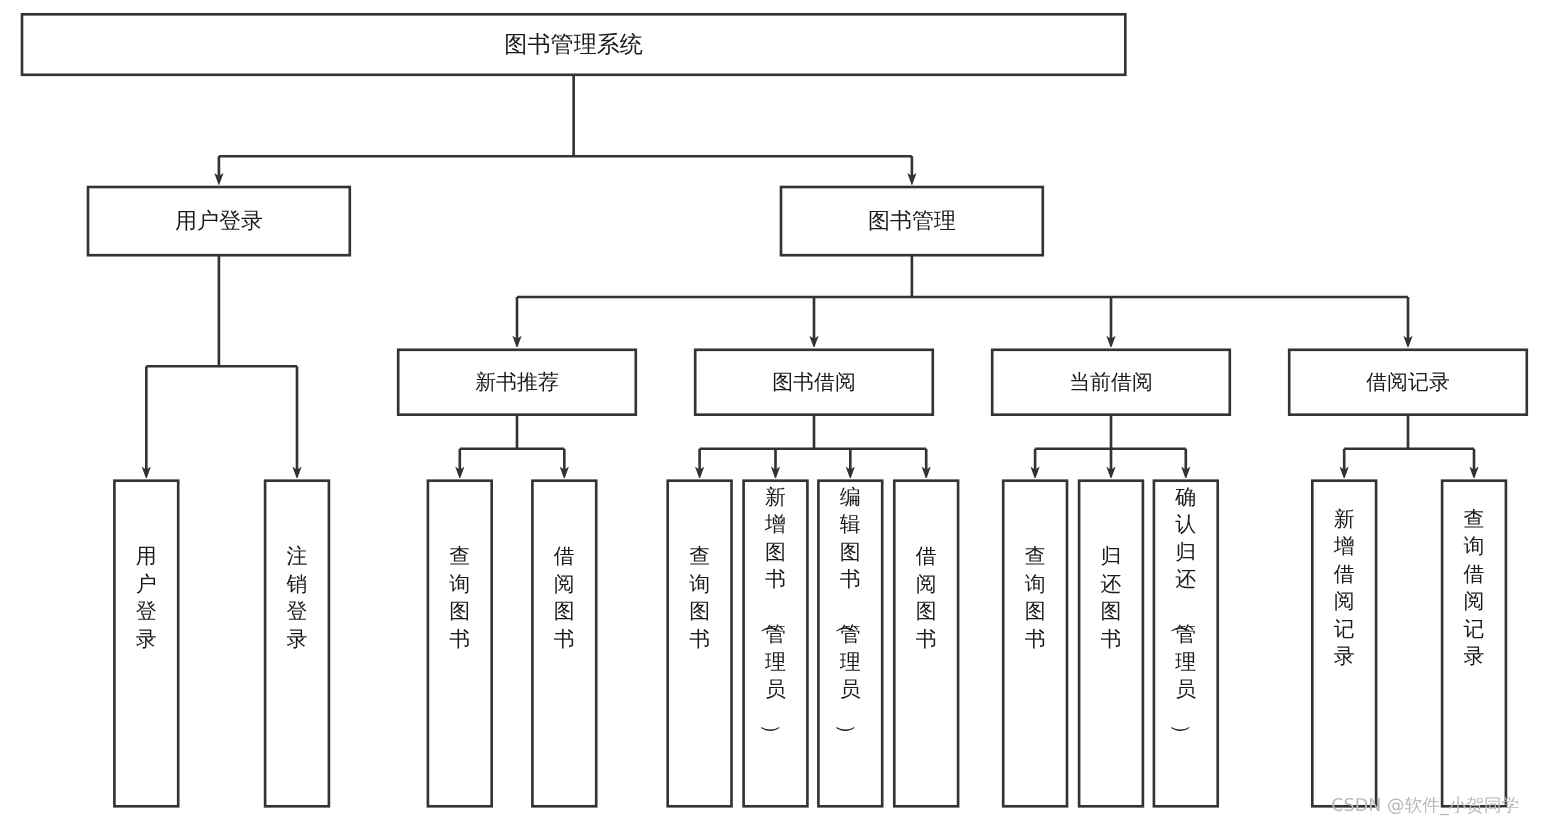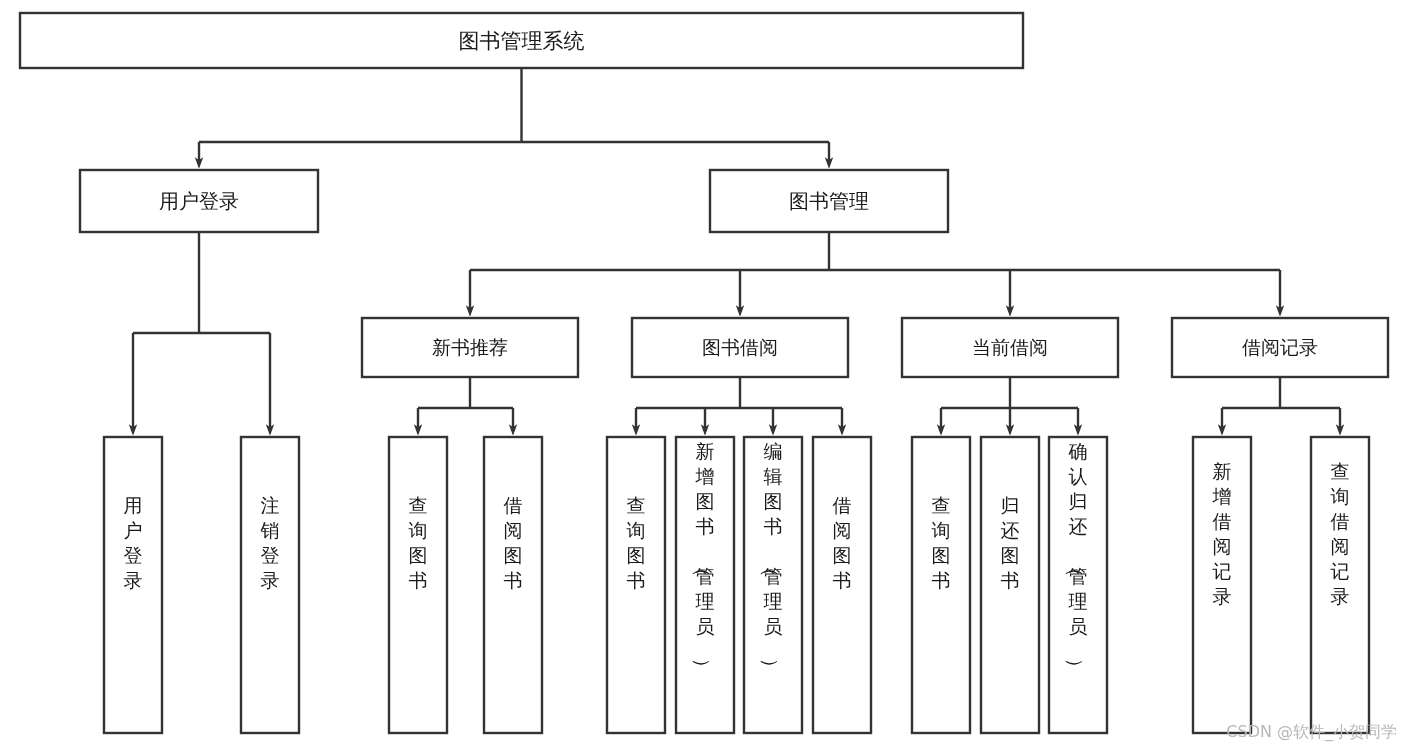--- a/index.html
+++ b/index.html
@@ -41,21 +41,21 @@
     font-size: 19px;
     text-anchor: middle;
   }
   .edge {
     stroke: #333333;
     stroke-width: 2.4;
     fill: none;
   }
   .watermark {
     position: absolute;
-    right: 8px;
+    right: 24px;
     bottom: 4px;
     font-family: "DejaVu Sans", "Liberation Sans", sans-serif;
     font-size: 16px;
     color: #b8b8b8;
     white-space: nowrap;
     pointer-events: none;
   }
 </style>
 </head>
 <body>

